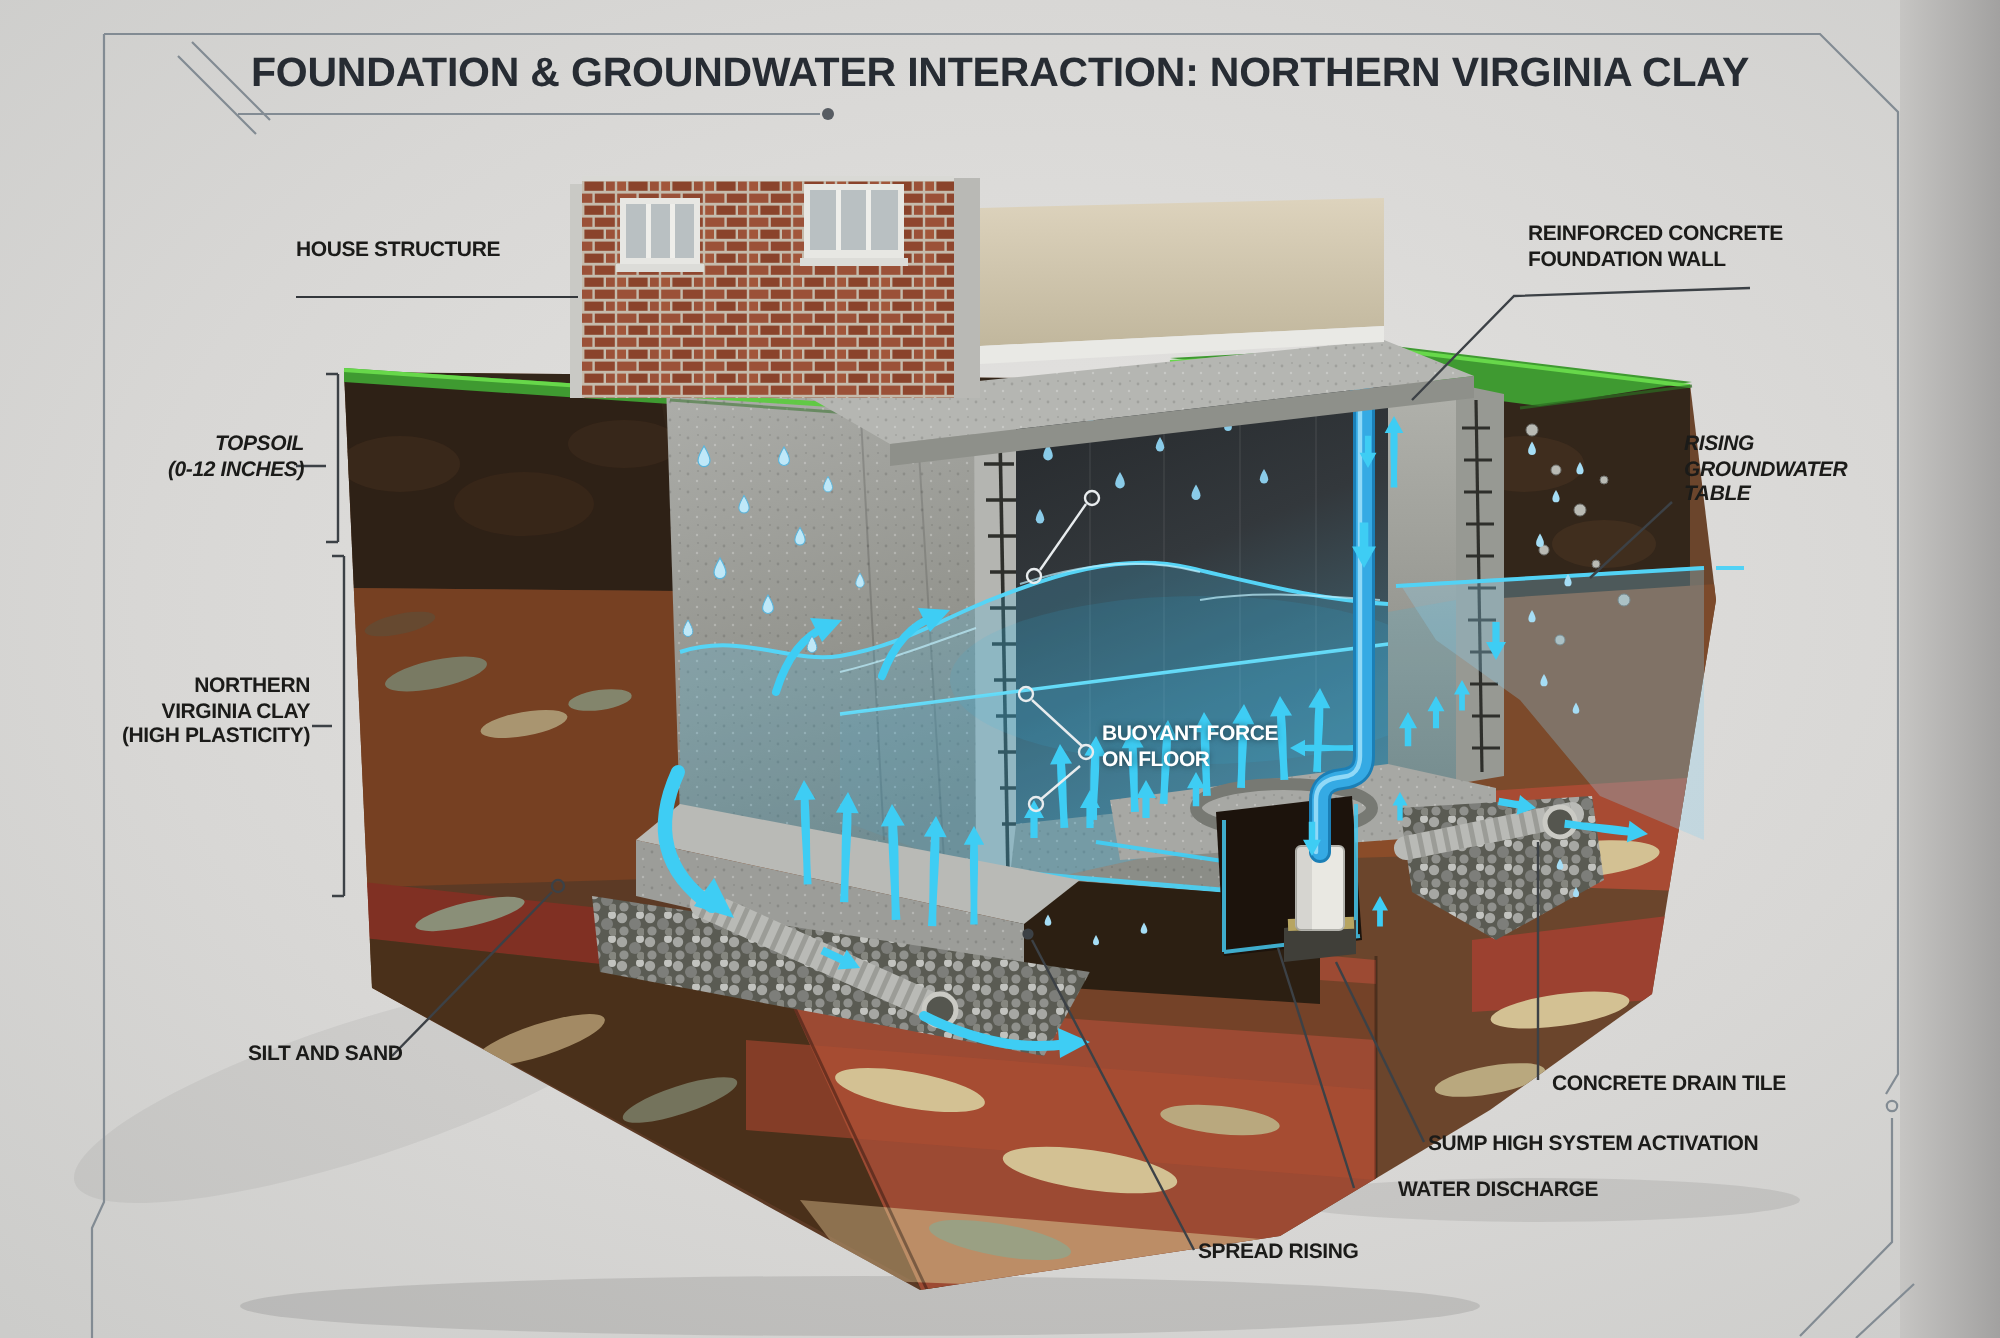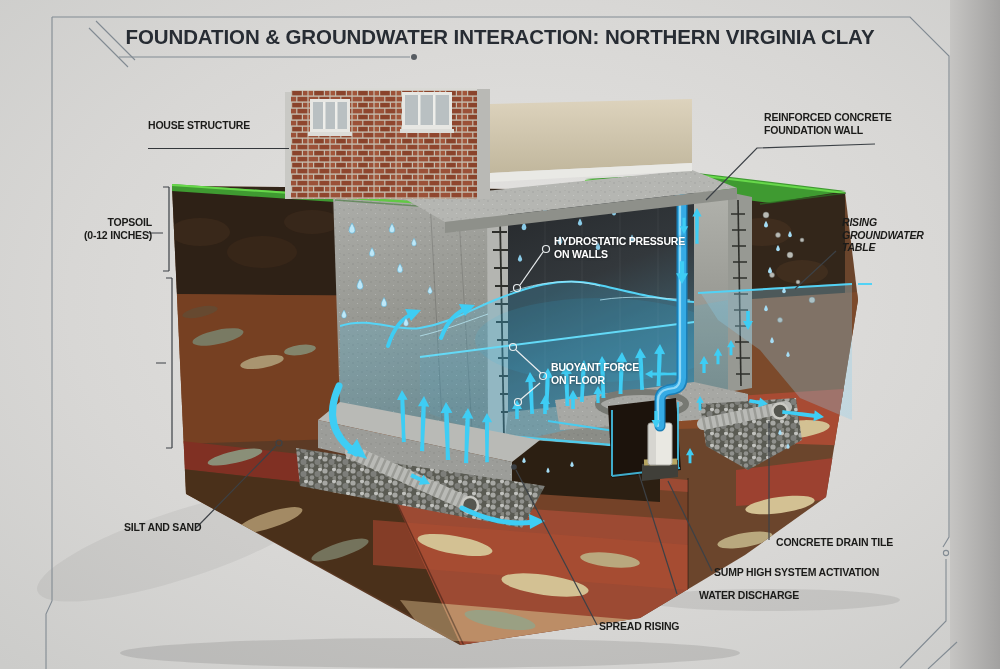--- a/index.html
+++ b/index.html
@@ -6,21 +6,21 @@
   .stage{position:relative;width:1000px;height:669px;overflow:hidden;
          background:#d946ef;font-family:"Liberation Sans",sans-serif;}
   .stage svg{position:absolute;left:0;top:0;}
   .lbl{position:absolute;font-weight:bold;font-size:10.5px;line-height:12.5px;
        letter-spacing:-0.2px;color:#1b1b19;white-space:pre-line;z-index:5;}
   .lbl.right{text-align:right;}
   .lbl.light{color:#ffffff;text-shadow:0 0 3px rgba(0,0,0,.55);}
   #page-title{position:absolute;left:0;right:0;top:25px;text-align:center;
        font-weight:bold;font-size:20.5px;letter-spacing:-0.1px;color:#272c33;z-index:5;}
   #lbl-house{left:148px;top:119px;width:141px;border-bottom:1.2px solid #33373b;padding-bottom:16px;}
-  #lbl-topsoil{left:38px;top:216px;width:114px;}
+  #lbl-topsoil{left:38px;top:216px;width:114px;font-style:italic;}
   #lbl-clay{left:28px;top:337px;width:127px;}
   #lbl-silt{left:124px;top:521px;}
   #lbl-reinforced{left:764px;top:111px;}
   #lbl-rising{left:842px;top:216px;font-style:italic;}
   #lbl-hydro{left:554px;top:235px;}
   #lbl-buoyant{left:551px;top:361px;}
   #lbl-drain{left:776px;top:536px;}
   #lbl-sump{left:714px;top:566px;}
   #lbl-discharge{left:699px;top:589px;}
   #lbl-footing{left:599px;top:620px;}
@@ -395,27 +395,28 @@
           <circle cx="543" cy="376" r="3.5"></circle>
           <circle cx="518" cy="402" r="3.5"></circle>
     </g>
   </g>
 </svg>
 
 <div id="page-title">FOUNDATION &amp; GROUNDWATER INTERACTION: NORTHERN VIRGINIA CLAY</div>
 <div class="lbl" id="lbl-house">HOUSE STRUCTURE</div>
 <div class="lbl right" id="lbl-topsoil">TOPSOIL
 (0-12 INCHES)</div>
+<div class="lbl right" id="lbl-clay">NORTHERN
+VIRGINIA CLAY
+(HIGH PLASTICITY)</div>
 <div class="lbl" id="lbl-silt">SILT AND SAND</div>
 <div class="lbl" id="lbl-reinforced">REINFORCED CONCRETE
 FOUNDATION WALL</div>
 <div class="lbl" id="lbl-rising">RISING
 GROUNDWATER
 TABLE</div>
-<div class="lbl light" id="lbl-hydro">HYDROSTATIC PRESSURE
-ON WALLS</div>
 <div class="lbl light" id="lbl-buoyant">BUOYANT FORCE
 ON FLOOR</div>
 <div class="lbl" id="lbl-drain">CONCRETE DRAIN TILE</div>
 <div class="lbl" id="lbl-sump">SUMP HIGH SYSTEM ACTIVATION</div>
 <div class="lbl" id="lbl-discharge">WATER DISCHARGE</div>
 <div class="lbl" id="lbl-footing">SPREAD RISING</div>
 </div>
 
 </body></html>

